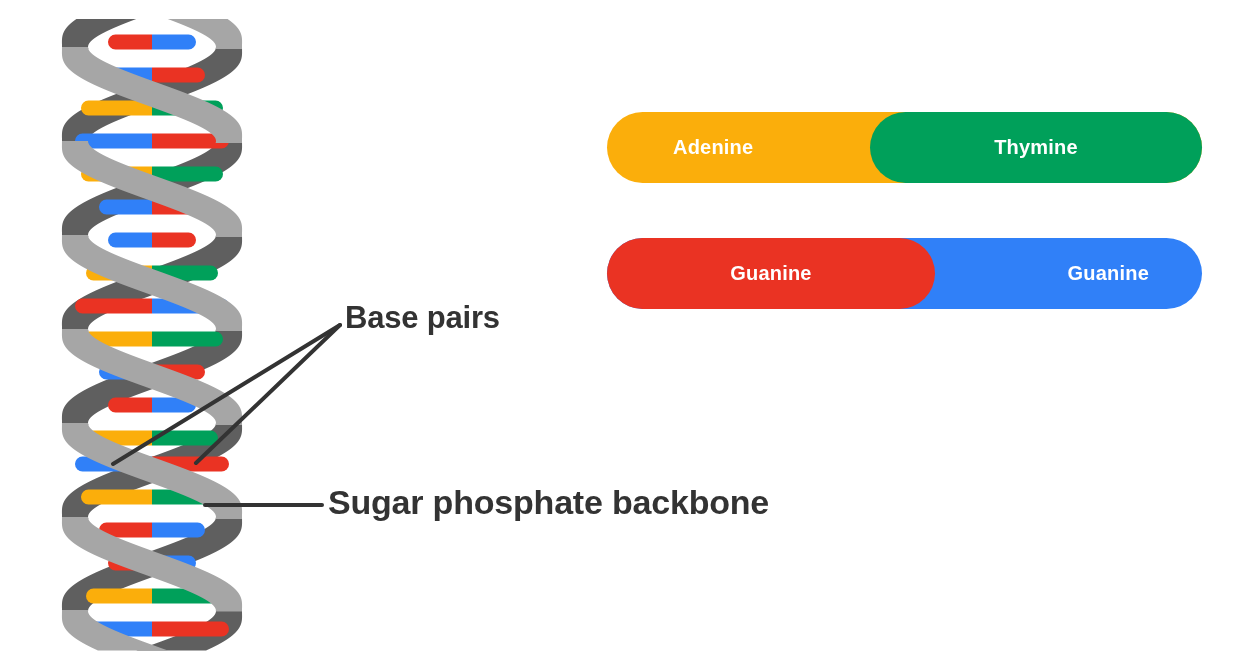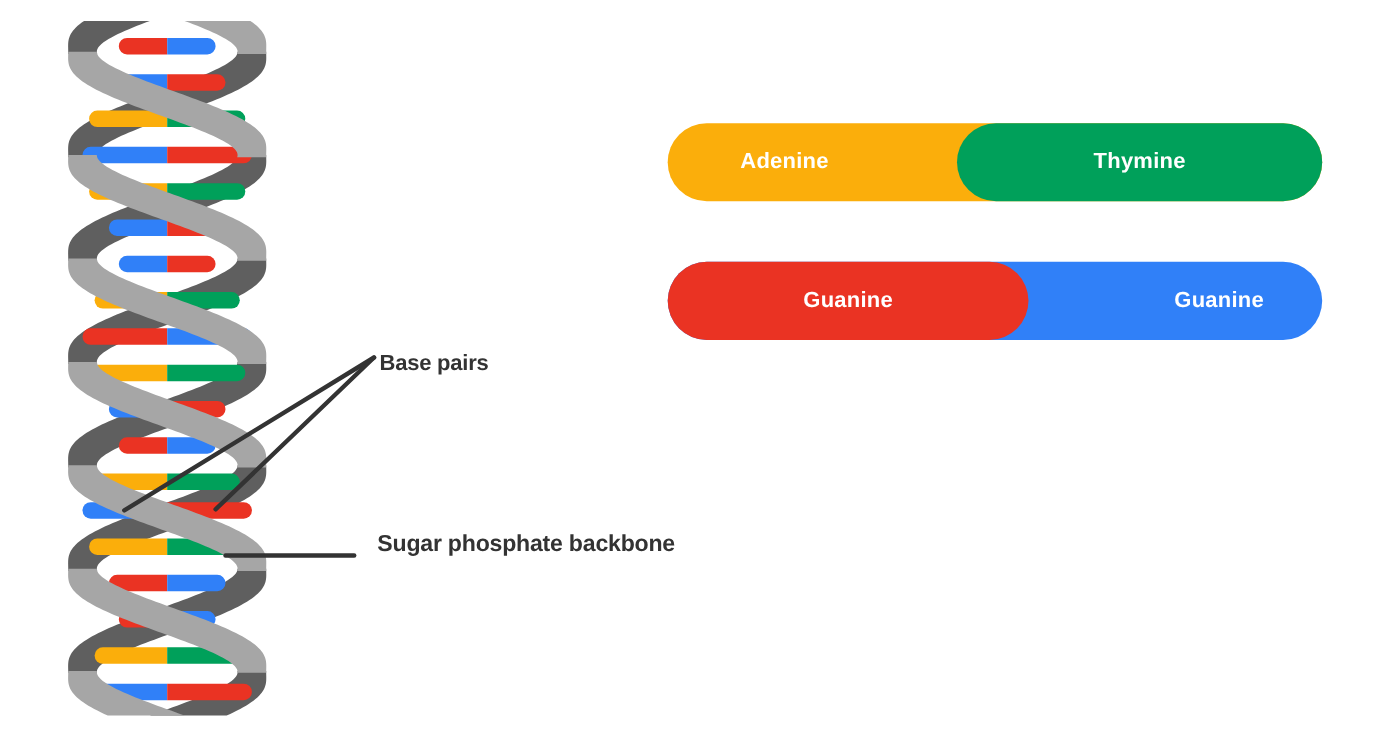--- a/index.html
+++ b/index.html
@@ -43,27 +43,27 @@
 
   .callout-label {
     position: absolute;
     color: #333333;
     font-weight: bold;
     letter-spacing: -0.2px;
     white-space: nowrap;
   }
   #label-base-pairs {
     left: 345px;
-    top: 319px;
-    font-size: 20px;
+    top: 300px;
+    font-size: 31px;
   }
   #label-backbone {
-    left: 343px;
+    left: 328px;
     top: 483px;
-    font-size: 21px;
+    font-size: 34px;
   }
 
   
   .pill-group {
     position: absolute;
     height: 71px;
   }
   #legend-at { left: 607px; top: 112px; width: 595px; }
   #legend-gc { left: 607px; top: 238px; width: 595px; }
 

